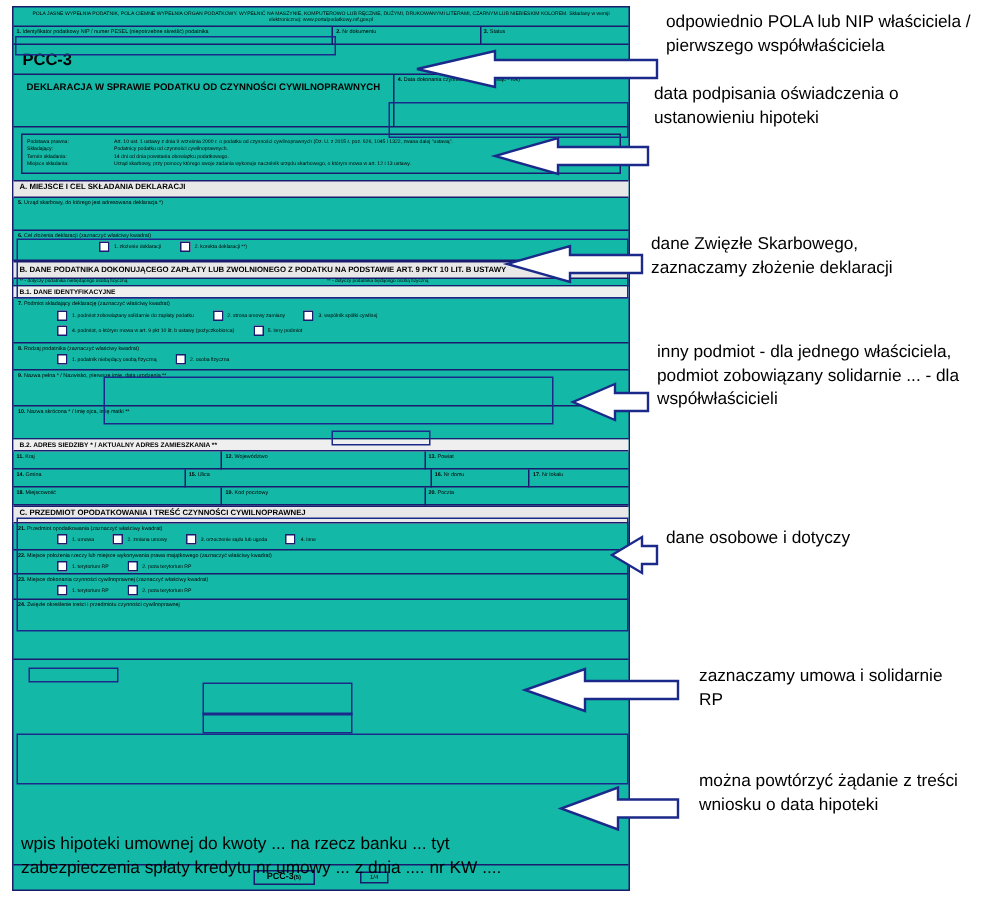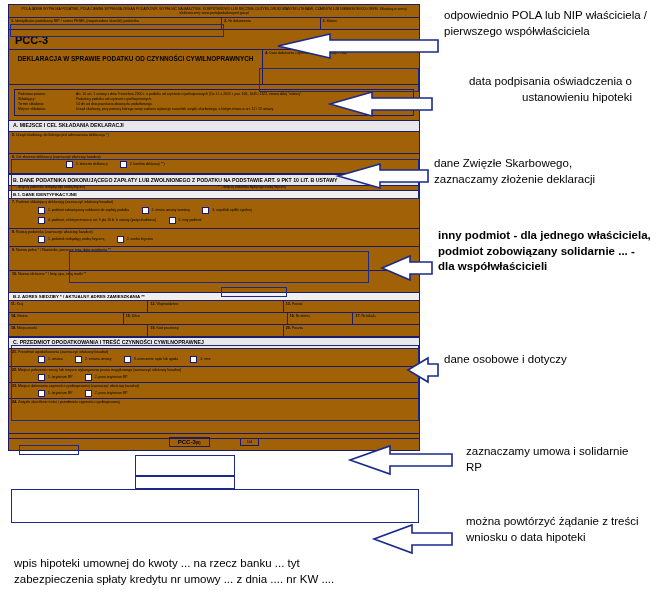--- a/index.html
+++ b/index.html
@@ -6,23 +6,23 @@
   body{
     width:660px;height:600px;
     background:#ffffff;
     font-family:"Liberation Sans", sans-serif;
     position:relative;
     overflow:hidden;
     color:#000;
   }
   
   #form-sheet{
-    position:absolute;left:8px;top:4px;width:412px;height:447px;
+    position:absolute;left:8px;top:4px;width:412px;height:590px;
     border:1px solid #1a1a6e;
-    background:#a16207;
+    background:#14b8a6;
     font-size:5px;
     line-height:1.15;
     box-sizing:border-box;
   }
   .hdr-note{
     font-size:3.4px;
     line-height:1.25;
     padding:2px 3px 1px 3px;
     border-bottom:1px solid #1a1a6e;
     text-align:center;
@@ -406,19 +406,19 @@
 
     <path d="M438,364 L428,364 L428,358 L408,370 L428,382 L428,376 L438,376 Z" fill="#ffffff"></path>
 
     <path d="M452,454 L390,454 L390,446 L350,460 L390,474 L390,466 L452,466 Z" fill="#ffffff"></path>
 
     <path d="M452,533 L412,533 L412,525 L374,539 L412,553 L412,545 L452,545 Z" fill="#ffffff"></path>
   </g>
 </svg>
 
 <div class="anno" style="left:444px;top:8px;width:206px;">odpowiednio POLA lub NIP właściciela / pierwszego współwłaściciela</div>
-<div class="anno" style="left:436px;top:74px;width:196px;text-align:right;">data podpisania oświadczenia o ustanowieniu hipoteki</div>
+<div class="anno" style="left:436px;top:56px;width:196px;">data podpisania oświadczenia o ustanowieniu hipoteki</div>
 <div class="anno" style="left:434px;top:156px;width:200px;">dane Zwięzłe Skarbowego, zaznaczamy złożenie deklaracji</div>
-<div class="anno" style="left:438px;top:228px;width:214px;font-weight:bold;">inny podmiot - dla jednego właściciela, podmiot zobowiązany solidarnie ... - dla współwłaścicieli</div>
+<div class="anno" style="left:438px;top:228px;width:214px;">inny podmiot - dla jednego właściciela, podmiot zobowiązany solidarnie ... - dla współwłaścicieli</div>
 <div class="anno" style="left:444px;top:352px;width:190px;">dane osobowe i dotyczy</div>
 <div class="anno" style="left:466px;top:444px;width:180px;">zaznaczamy umowa i solidarnie RP</div>
 <div class="anno" style="left:14px;top:528px;width:330px;margin-top:28px;">wpis hipoteki umownej do kwoty ... na rzecz banku ... tyt zabezpieczenia spłaty kredytu nr umowy ... z dnia .... nr KW ....</div>
 <div class="anno" style="left:466px;top:514px;width:186px;">można powtórzyć żądanie z treści wniosku o data hipoteki</div>
 
 </body></html>

